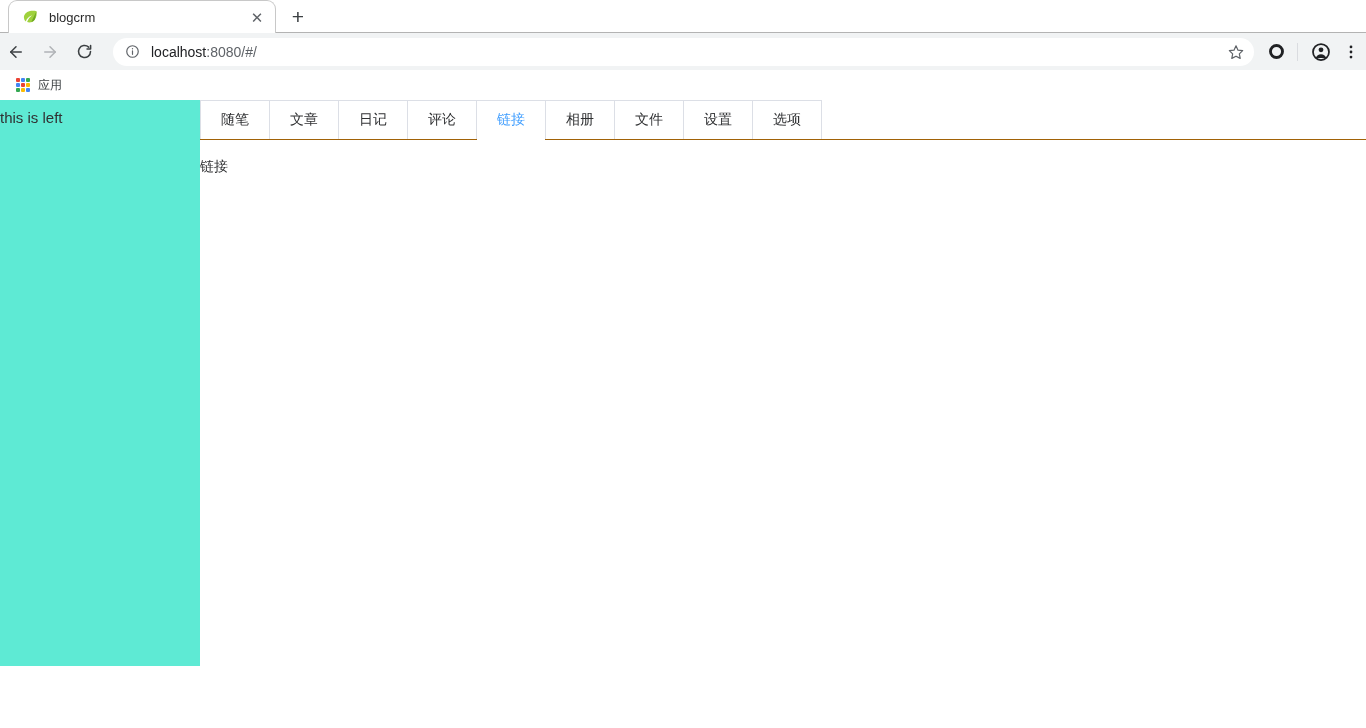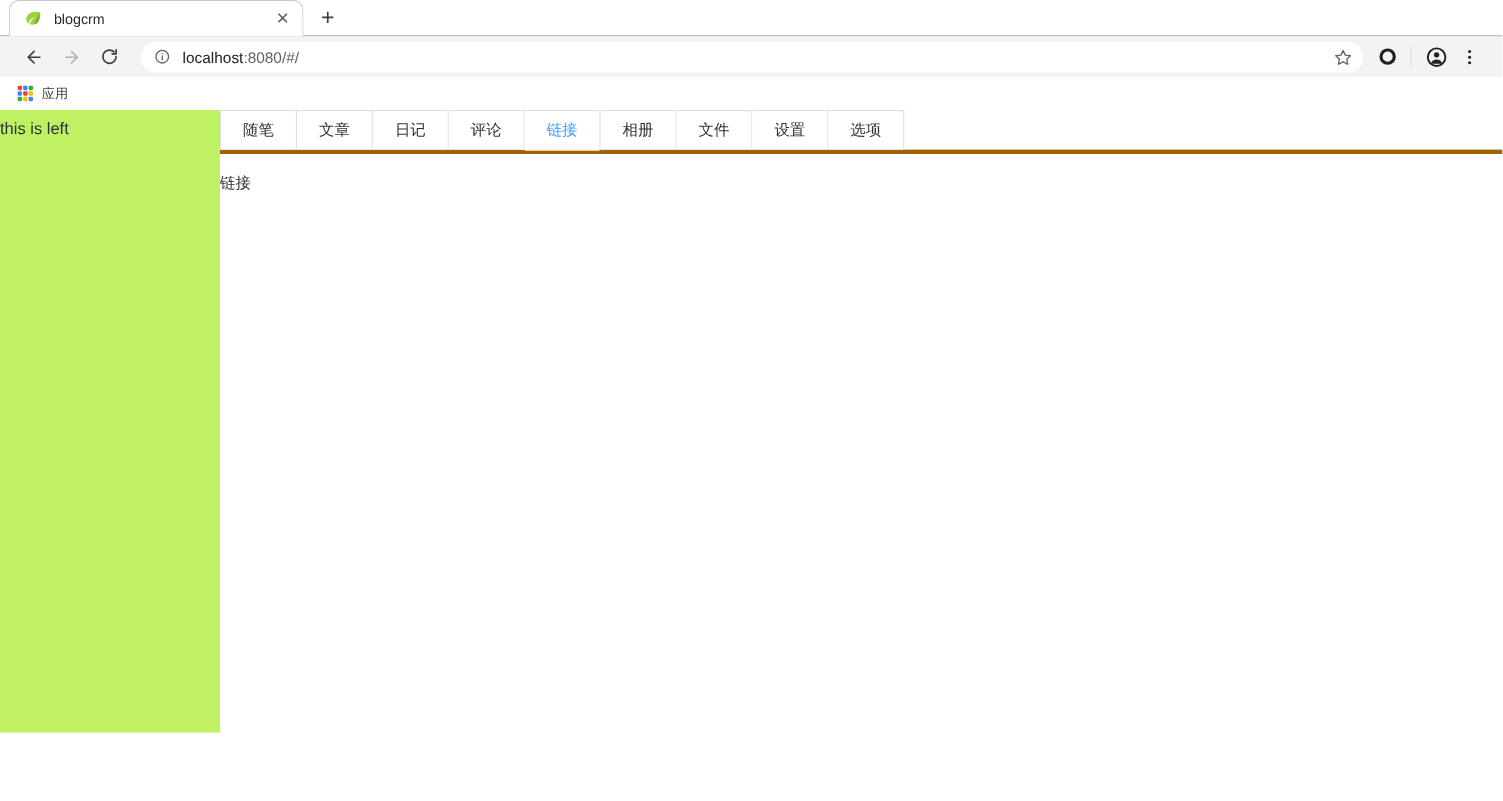--- a/index.html
+++ b/index.html
@@ -44,21 +44,21 @@
     font-size: 15px; color: #5f6368; line-height: 1;
   }
   .newtab {
     width: 28px; height: 28px; margin-left: 8px; margin-bottom: 3px;
     border-radius: 50%; display: flex; align-items: center; justify-content: center;
     font-size: 21px; color: #3c4043; line-height: 1;
   }
 
   .toolbar {
     height: 37px; flex: 0 0 37px; background: #f1f3f4;
-    display: flex; align-items: center; padding: 0 16px;
+    display: flex; align-items: center; padding: 0 1px;
   }
   .navbtn {
     width: 30px; height: 30px; border-radius: 50%;
     display: flex; align-items: center; justify-content: center;
     color: #3c4043; flex: 0 0 30px; margin-right: 4px;
   }
   .navbtn.disabled { color: #b0b3b6; }
   .omnibox {
     flex: 1 1 auto; height: 28px; background: #ffffff;
     border-radius: 14px; display: flex; align-items: center;
@@ -97,31 +97,31 @@
 
   .app-header {
     height: 62px; background: #1f2120; color: #ffffff;
     display: flex; align-items: center; padding-left: 20px;
   }
   .app-title { font-size: 30px; font-weight: 400; letter-spacing: 1px; color: #ffffff; }
 
   .app-body { display: flex; align-items: stretch; height: calc(100% - 62px); }
 
   .sidebar {
-    width: 200px; flex: 0 0 200px; background: #bef264;
+    width: 200px; flex: 0 0 200px; background: #5eead4;
     padding-top: 8px;
   }
   .sidebar-text { font-size: 15px; color: #303133; padding-left: 0; line-height: 20px; }
 
   .main { flex: 1 1 auto; background: #ffffff; display: flex; flex-direction: column; }
 
   .tabs-header {
     height: 40px; flex: 0 0 40px;
     display: flex; align-items: stretch;
-    border-bottom: 4px solid #a16207;
+    border-bottom: 1px solid #a16207;
     position: relative;
     text-align: right;
   }
   .tab-item {
     padding: 0 20px; display: flex; align-items: center; justify-content: center;
     font-size: 14px; color: #303133;
     border: 1px solid #dcdfe6; border-bottom: none; border-left: none;
     background: #ffffff; white-space: nowrap;
   }
   .tab-item:first-child { border-left: 1px solid #dcdfe6; }

